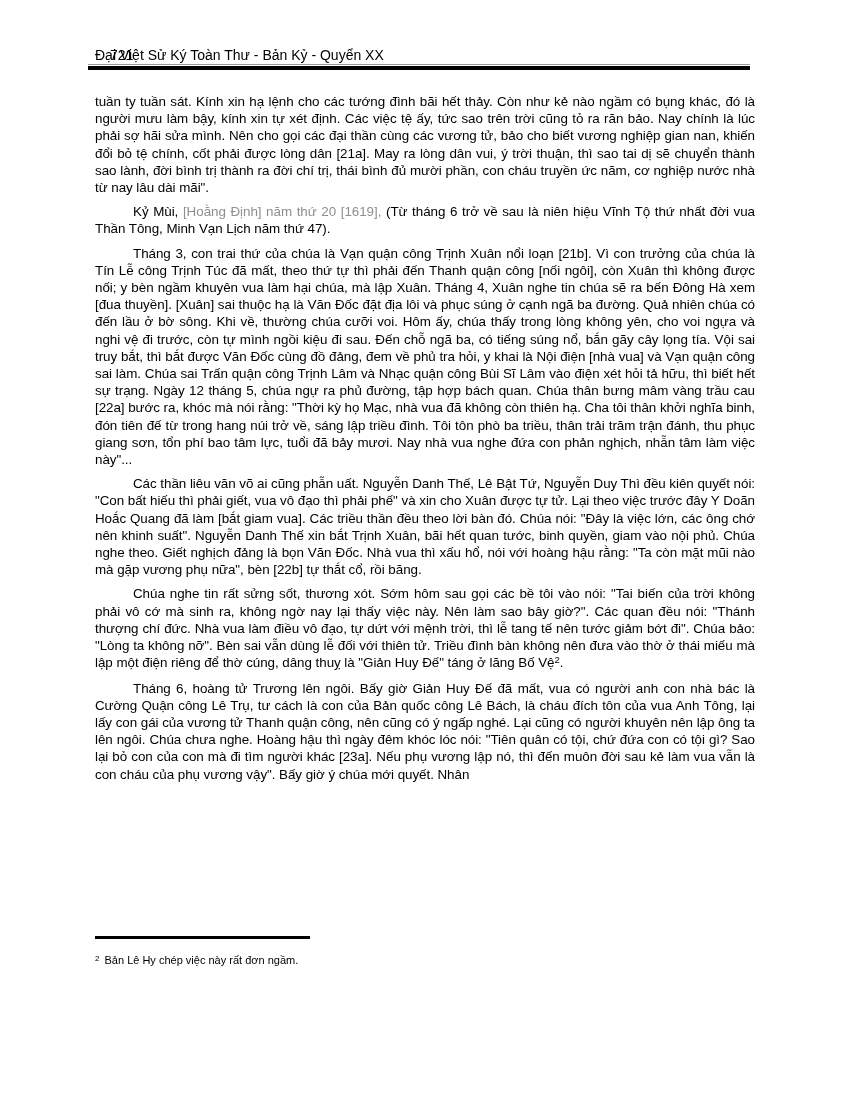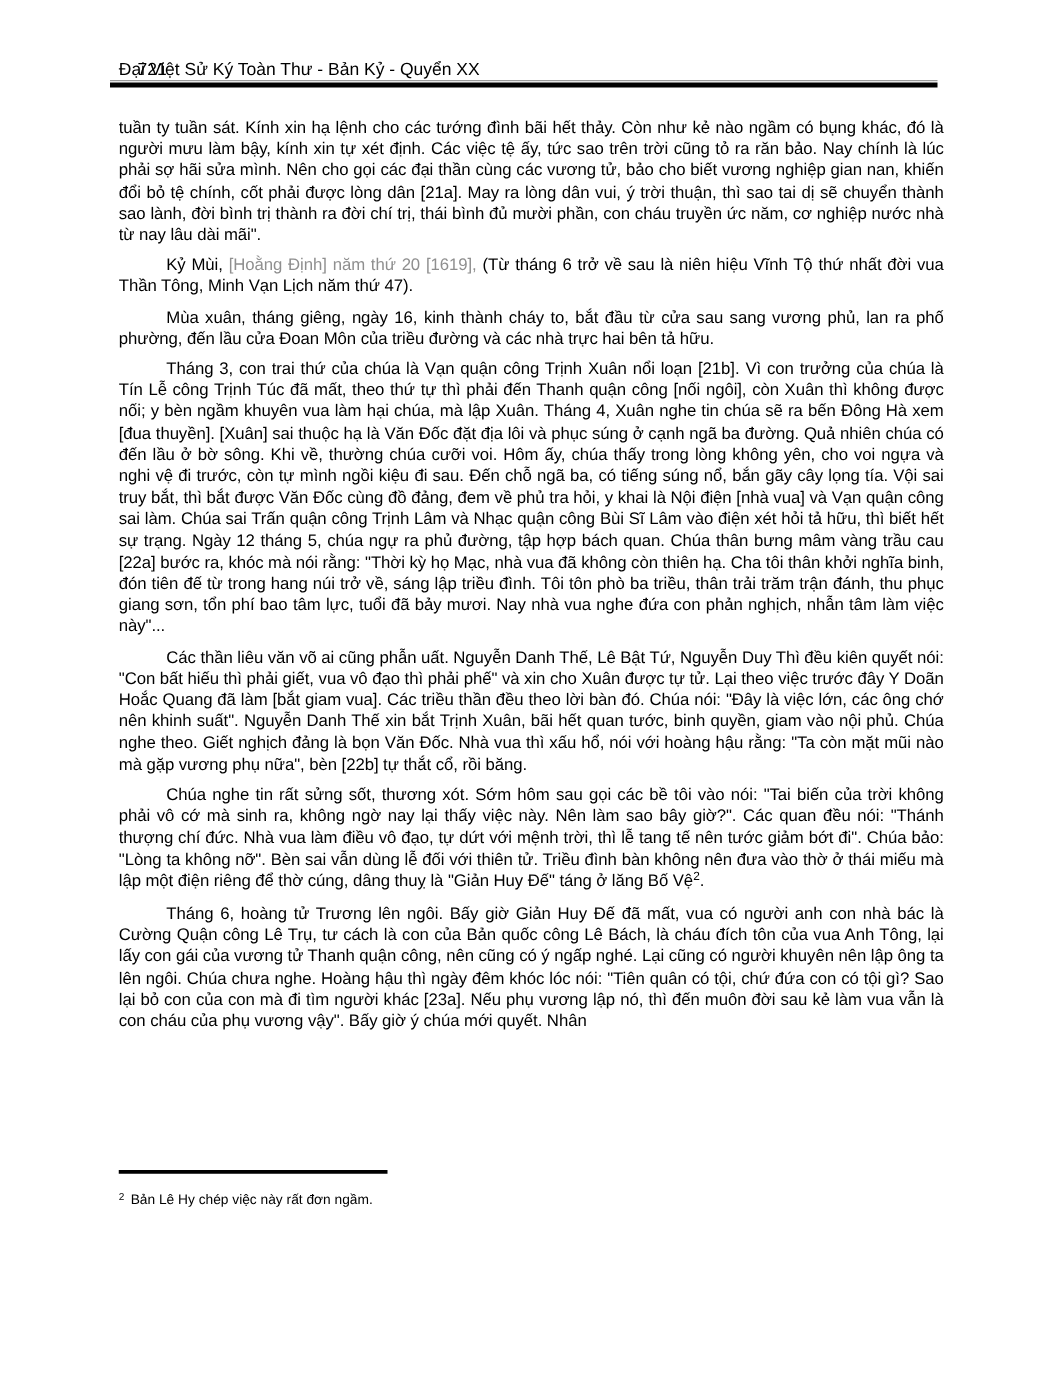--- a/index.html
+++ b/index.html
@@ -48,21 +48,20 @@
   <header class="page-header">
     <span class="page-number">721</span>
     <span class="page-title">Đại Việt Sử Ký Toàn Thư - Bản Kỷ - Quyển XX</span>
   </header>
   <div class="rule-thin"></div>
   <div class="rule-thick"></div>
 
   <main class="body-text">
       <p class="para no-indent"><span>tuần ty tuần sát. Kính xin hạ lệnh cho các tướng đình bãi hết thảy. Còn như kẻ nào ngầm có bụng khác, đó là người mưu làm bậy, kính xin tự xét định. Các việc tệ ấy, tức sao trên trời cũng tỏ ra răn bảo. Nay chính là lúc phải sợ hãi sửa mình. Nên cho gọi các đại thần cùng các vương tử, bảo cho biết vương nghiệp gian nan, khiến đổi bỏ tệ chính, cốt phải được lòng dân </span><span class="bold">[21a]</span><span>. May ra lòng dân vui, ý trời thuận, thì sao tai dị sẽ chuyển thành sao lành, đời bình trị thành ra đời chí trị, thái bình đủ mười phần, con cháu truyền ức năm, cơ nghiệp nước nhà từ nay lâu dài mãi".</span></p>
       <p class="para"><span class="bold">Kỷ Mùi,</span><span> </span><span class="muted">[Hoằng Định] năm thứ 20 [1619],</span><span> (Từ tháng 6 trở về sau là niên hiệu Vĩnh Tộ thứ nhất đời vua Thần Tông, Minh Vạn Lịch năm thứ 47).</span></p>
-      <p class="para"><span>Mùa xuân, tháng giêng, ngày 16, kinh thành cháy to, bắt đầu từ cửa sau sang vương phủ, lan ra phố phường, đến lầu cửa Đoan Môn của triều đường và các nhà trực hai bên tả hữu.</span></p>
       <p class="para"><span>Tháng 3, con trai thứ của chúa là Vạn quận công Trịnh Xuân nổi loạn </span><span class="bold">[21b]</span><span>. Vì con trưởng của chúa là Tín Lễ công Trịnh Túc đã mất, theo thứ tự thì phải đến Thanh quận công [nối ngôi], còn Xuân thì không được nối; y bèn ngầm khuyên vua làm hại chúa, mà lập Xuân. Tháng 4, Xuân nghe tin chúa sẽ ra bến Đông Hà xem [đua thuyền]. [Xuân] sai thuộc hạ là Văn Đốc đặt địa lôi và phục súng ở cạnh ngã ba đường. Quả nhiên chúa có đến lầu ở bờ sông. Khi về, thường chúa cưỡi voi. Hôm ấy, chúa thấy trong lòng không yên, cho voi ngựa và nghi vệ đi trước, còn tự mình ngồi kiệu đi sau. Đến chỗ ngã ba, có tiếng súng nổ, bắn gãy cây lọng tía. Vội sai truy bắt, thì bắt được Văn Đốc cùng đồ đảng, đem về phủ tra hỏi, y khai là Nội điện [nhà vua] và Vạn quận công sai làm. Chúa sai Trấn quận công Trịnh Lâm và Nhạc quận công Bùi Sĩ Lâm vào điện xét hỏi tả hữu, thì biết hết sự trạng. Ngày 12 tháng 5, chúa ngự ra phủ đường, tập hợp bách quan. Chúa thân bưng mâm vàng trầu cau </span><span class="bold">[22a]</span><span> bước ra, khóc mà nói rằng: "Thời kỳ họ Mạc, nhà vua đã không còn thiên hạ. Cha tôi thân khởi nghĩa binh, đón tiên đế từ trong hang núi trở về, sáng lập triều đình. Tôi tôn phò ba triều, thân trải trăm trận đánh, thu phục giang sơn, tổn phí bao tâm lực, tuổi đã bảy mươi. Nay nhà vua nghe đứa con phản nghịch, nhẫn tâm làm việc này"...</span></p>
       <p class="para"><span>Các thần liêu văn võ ai cũng phẫn uất. Nguyễn Danh Thế, Lê Bật Tứ, Nguyễn Duy Thì đều kiên quyết nói: "Con bất hiếu thì phải giết, vua vô đạo thì phải phế" và xin cho Xuân được tự tử. Lại theo việc trước đây Y Doãn Hoắc Quang đã làm [bắt giam vua]. Các triều thần đều theo lời bàn đó. Chúa nói: "Đây là việc lớn, các ông chớ nên khinh suất". Nguyễn Danh Thế xin bắt Trịnh Xuân, bãi hết quan tước, binh quyền, giam vào nội phủ. Chúa nghe theo. Giết nghịch đảng là bọn Văn Đốc. Nhà vua thì xấu hổ, nói với hoàng hậu rằng: "Ta còn mặt mũi nào mà gặp vương phụ nữa", bèn </span><span class="bold">[22b]</span><span> tự thắt cổ, rồi băng.</span></p>
       <p class="para"><span>Chúa nghe tin rất sửng sốt, thương xót. Sớm hôm sau gọi các bề tôi vào nói: "Tai biến của trời không phải vô cớ mà sinh ra, không ngờ nay lại thấy việc này. Nên làm sao bây giờ?". Các quan đều nói: "Thánh thượng chí đức. Nhà vua làm điều vô đạo, tự dứt với mệnh trời, thì lễ tang tế nên tước giảm bớt đi". Chúa bảo: "Lòng ta không nỡ". Bèn sai vẫn dùng lễ đối với thiên tử. Triều đình bàn không nên đưa vào thờ ở thái miếu mà lập một điện riêng để thờ cúng, dâng thuỵ là "Giản Huy Đế" táng ở lăng Bố Vệ</span><span class="sup">2</span><span>.</span></p>
       <p class="para"><span>Tháng 6, hoàng tử Trương lên ngôi. Bấy giờ Giản Huy Đế đã mất, vua có người anh con nhà bác là Cường Quận công Lê Trụ, tư cách là con của Bản quốc công Lê Bách, là cháu đích tôn của vua Anh Tông, lại lấy con gái của vương tử Thanh quận công, nên cũng có ý ngấp nghé. Lại cũng có người khuyên nên lập ông ta lên ngôi. Chúa chưa nghe. Hoàng hậu thì ngày đêm khóc lóc nói: "Tiên quân có tội, chứ đứa con có tội gì? Sao lại bỏ con của con mà đi tìm người khác </span><span class="bold">[23a]</span><span>. Nếu phụ vương lập nó, thì đến muôn đời sau kẻ làm vua vẫn là con cháu của phụ vương vậy". Bấy giờ ý chúa mới quyết. Nhân</span></p>
     </main>
 
   <footer class="page-footer">
     <div class="fn-sep"></div>
     <div class="footnotes">
         <div class="footnote"><span class="fn-marker">2</span><span class="fn-text"> Bản Lê Hy chép việc này rất đơn ngầm.</span></div>

